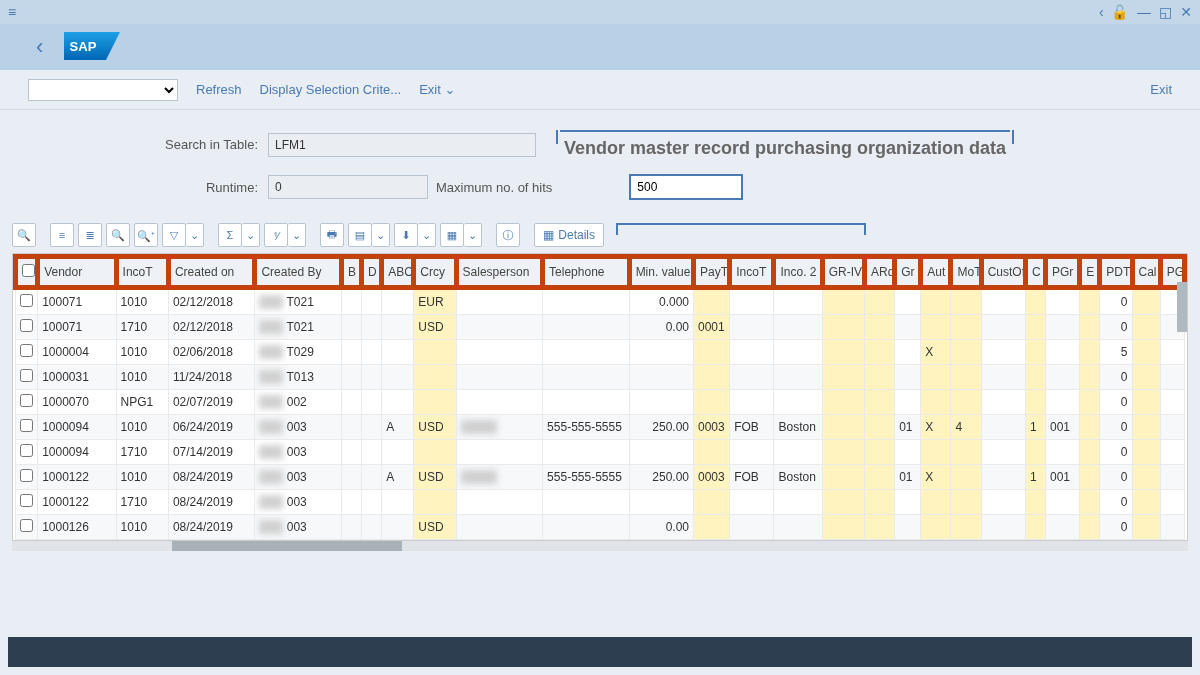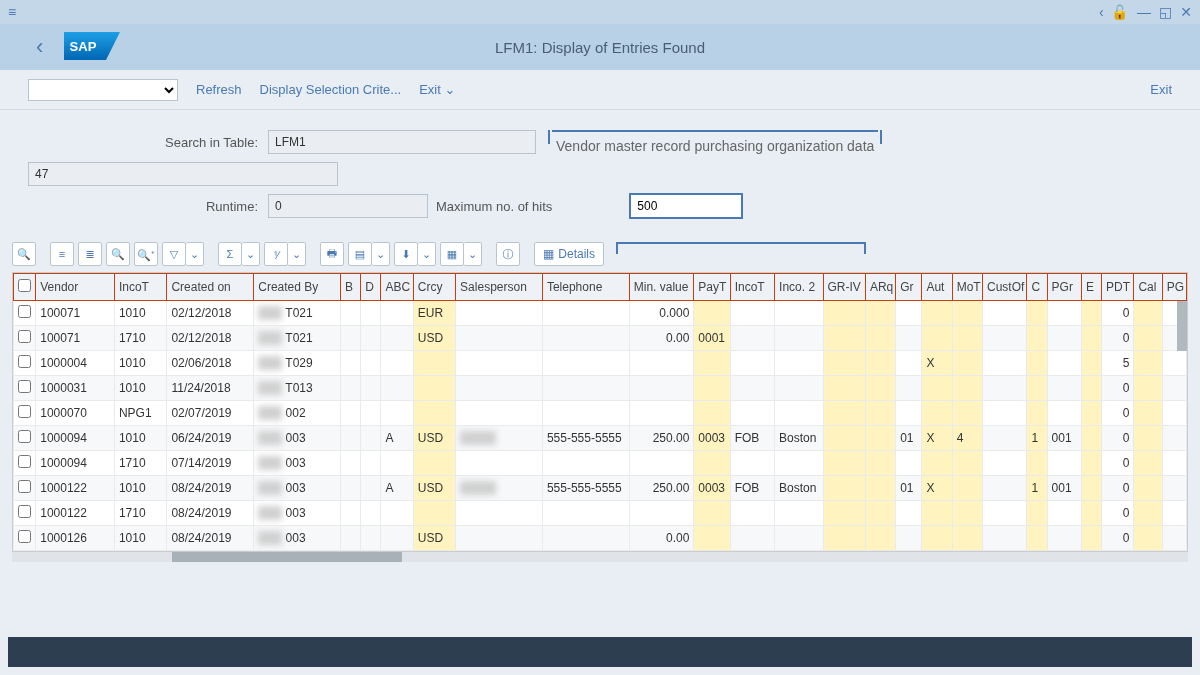--- a/index.html
+++ b/index.html
@@ -20,39 +20,39 @@
 .toolbar-link { color: #4a7ab3; cursor: pointer; font-size: 13px; }
 .toolbar-spacer { flex: 1; }
 
 .form-area { padding: 20px 28px 10px; }
 .form-row { display: flex; align-items: center; margin-bottom: 8px; }
 .form-label { width: 240px; text-align: right; color: #555; font-size: 13px; padding-right: 10px; }
 .form-input { height: 24px; border: 1px solid #b8c4d0; background: #eaeef2; padding: 0 6px; font-size: 12px; color: #333; }
 .form-input.w1 { width: 268px; }
 .form-input.w2 { width: 310px; }
 .form-input.w3 { width: 160px; }
-.form-desc { margin-left: 16px; color: #666; font-size: 14px; }
+.form-desc { margin-left: 24px; color: #666; font-size: 18px; font-weight: bold; }
 .form-desc.boxed { border-top: 2px solid #4a7ab3; padding: 6px 4px 0; position: relative; }
 .form-desc.boxed::before { content: ''; position: absolute; left: -4px; top: -2px; width: 2px; height: 14px; background: #4a7ab3; }
 .form-desc.boxed::after { content: ''; position: absolute; right: -4px; top: -2px; width: 2px; height: 14px; background: #4a7ab3; }
 .max-label { margin-left: 8px; color: #555; font-size: 13px; }
 .max-input { margin-left: 78px; width: 112px; height: 24px; border: 1px solid #4a7ab3; outline: 1px solid #4a7ab3; background: white; padding: 0 6px; font-size: 12px; }
 
 .icon-toolbar { display: flex; align-items: center; gap: 4px; padding: 6px 12px; background: #e8eef4; }
 .icon-btn { width: 24px; height: 24px; border: 1px solid #b8c4d0; background: white; display: flex; align-items: center; justify-content: center; cursor: pointer; font-size: 11px; color: #4a7ab3; border-radius: 2px; }
 .icon-btn.dd { width: 18px; border-left: none; }
 .icon-group { display: flex; }
 .details-btn { height: 24px; border: 1px solid #b8c4d0; background: white; padding: 0 8px; display: flex; align-items: center; gap: 4px; cursor: pointer; color: #4a7ab3; font-size: 12px; border-radius: 2px; }
 .box-marker { width: 250px; height: 24px; border-top: 2px solid #4a7ab3; margin-left: 8px; position: relative; }
 .box-marker::before { content: ''; position: absolute; left: 0; top: -2px; width: 2px; height: 12px; background: #4a7ab3; }
 .box-marker::after { content: ''; position: absolute; right: 0; top: -2px; width: 2px; height: 12px; background: #4a7ab3; }
 
 .table-wrap { margin: 0 12px; background: white; border: 1px solid #ccc; position: relative; }
 .table { width: 100%; border-collapse: collapse; font-size: 12px; table-layout: fixed; }
-.table th { background: #eef2f6; border: 1px solid #c2410c; padding: 5px 4px; text-align: left; font-weight: normal; color: #444; height: 19px; white-space: nowrap; overflow: hidden; }
+.table th { background: #eef2f6; border: 5px solid #c2410c; padding: 5px 4px; text-align: left; font-weight: normal; color: #444; height: 19px; white-space: nowrap; overflow: hidden; }
 .table td { border: 1px solid #e8eaec; padding: 4px 4px; color: #333; height: 24px; white-space: nowrap; overflow: hidden; }
 .table tr:nth-child(even) td { background: #f6f8fa; }
 .chk-cell { width: 22px; text-align: center; }
 .chk-cell input { cursor: pointer; }
 .hl { background: #fff4c0 !important; }
 .num { text-align: right; }
 .blur { filter: blur(3px); background: #d0d0d0; color: transparent; }
 
 .scroll-ind { position: absolute; right: 0; top: 28px; width: 10px; height: 50px; background: #b0b8c0; }
 .hscroll { height: 10px; background: #e0e4e8; margin: 0 12px; position: relative; }
@@ -85,40 +85,38 @@
         <defs>
           <linearGradient id="g" x1="0" y1="0" x2="0" y2="1">
             <stop offset="0" stop-color="#1ea0e6"></stop>
             <stop offset="1" stop-color="#0066b3"></stop>
           </linearGradient>
         </defs>
         <polygon points="0,0 60,0 45,30 0,30" fill="url(#g)"></polygon>
         <text x="6" y="20" fill="white" font-size="14" font-weight="bold" font-family="Arial">SAP</text>
       </svg>
   </span>
-  <span class="page-title">LFM1: Display of Entries Found</span>
 </div>
 
 <div class="toolbar">
   <select></select>
   <span class="toolbar-link">Refresh</span>
   <span class="toolbar-link">Display Selection Crite...</span>
   <span class="toolbar-link"><span>Exit</span> <span>⌄</span></span>
   <span class="toolbar-spacer"></span>
   <span class="toolbar-link">Exit</span>
 </div>
 
 <div class="form-area">
   <div class="form-row">
     <span class="form-label">Search in Table:</span>
     <input class="form-input w1" value="LFM1" style="">
     <span class="form-desc boxed">Vendor master record purchasing organization data</span>
   </div>
   <div class="form-row">
-    <input class="form-input w2" readonly="" value="47" style="">
   </div>
   <div class="form-row">
     <span class="form-label">Runtime:</span>
     <input class="form-input w3" readonly="" value="0" style="">
     <span class="max-label">Maximum no. of hits</span>
     <input class="max-input" value="500" style="">
   </div>
 </div>
 
 <div class="icon-toolbar">

